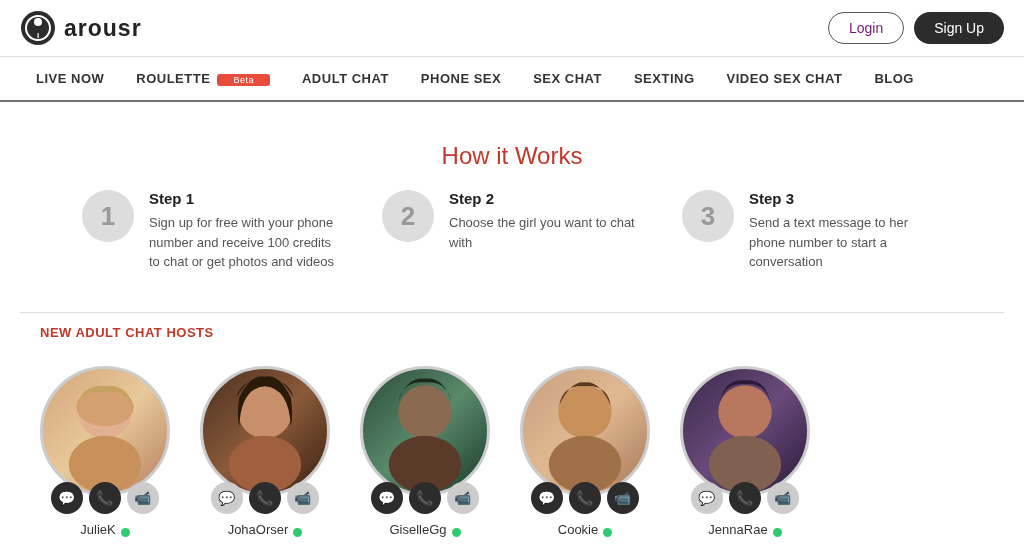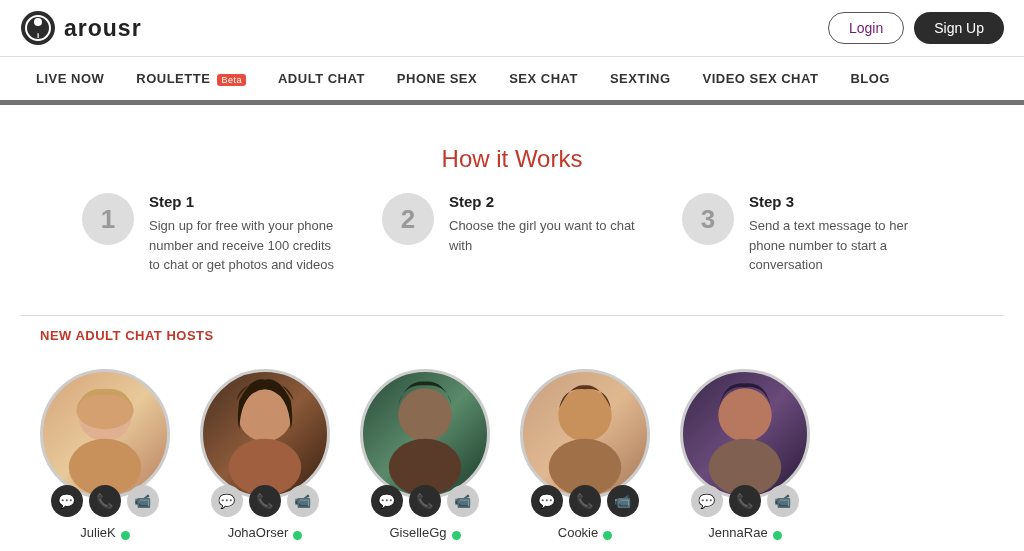--- a/index.html
+++ b/index.html
@@ -52,41 +52,41 @@
       border: none;
       padding: 5px 20px;
       border-radius: 20px;
       cursor: pointer;
       font-size: 14px;
     }
 
     
     .nav {
       background: #fff;
-      border-bottom: 5px solid #737373;
+      border-bottom: 2px solid #737373;
       padding: 0 20px;
       display: flex;
       align-items: center;
       gap: 0;
     }
     .nav-item {
       padding: 14px 16px;
       font-size: 13px;
       font-weight: bold;
       color: #333;
       cursor: pointer;
       text-transform: uppercase;
       letter-spacing: 0.5px;
       white-space: nowrap;
     }
     .nav-badge {
       background: #e74c3c;
       color: #fff;
       font-size: 9px;
-      padding: 1px 4px;
+      padding: 1px 16px;
       border-radius: 3px;
       margin-left: 3px;
       font-weight: normal;
       text-transform: none;
     }
 
     
     .main {
       background: #fff;
       padding: 20px;

